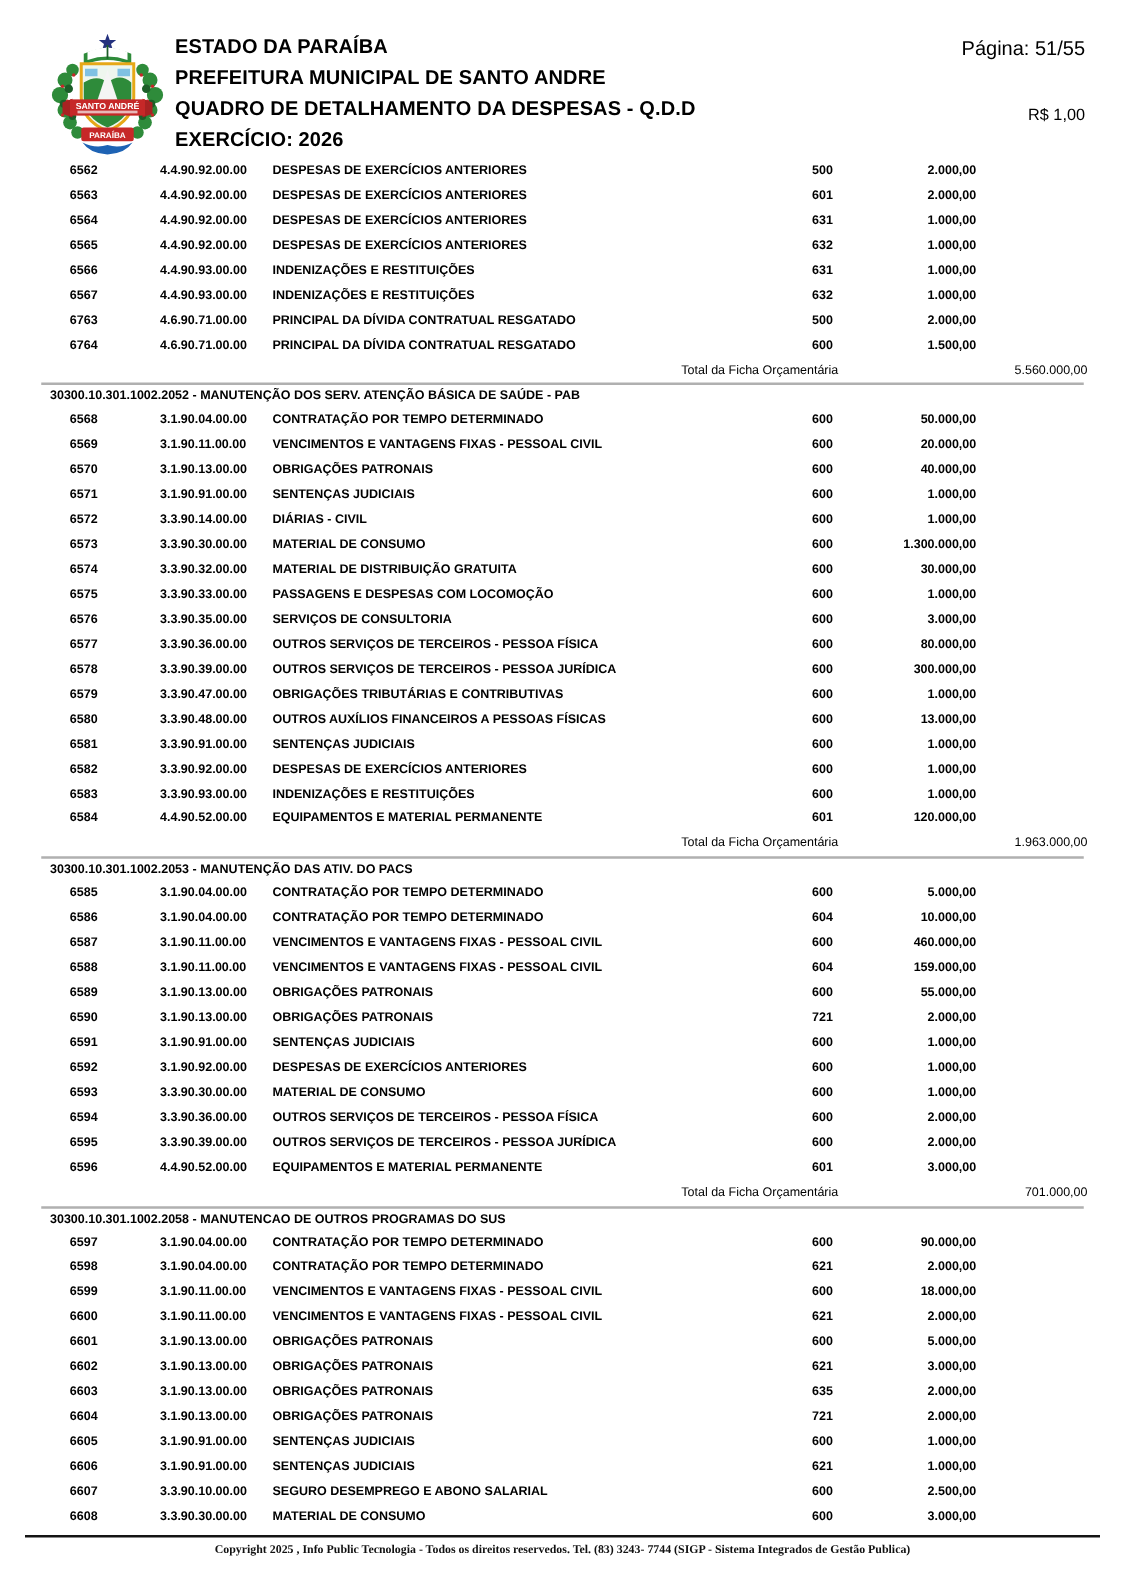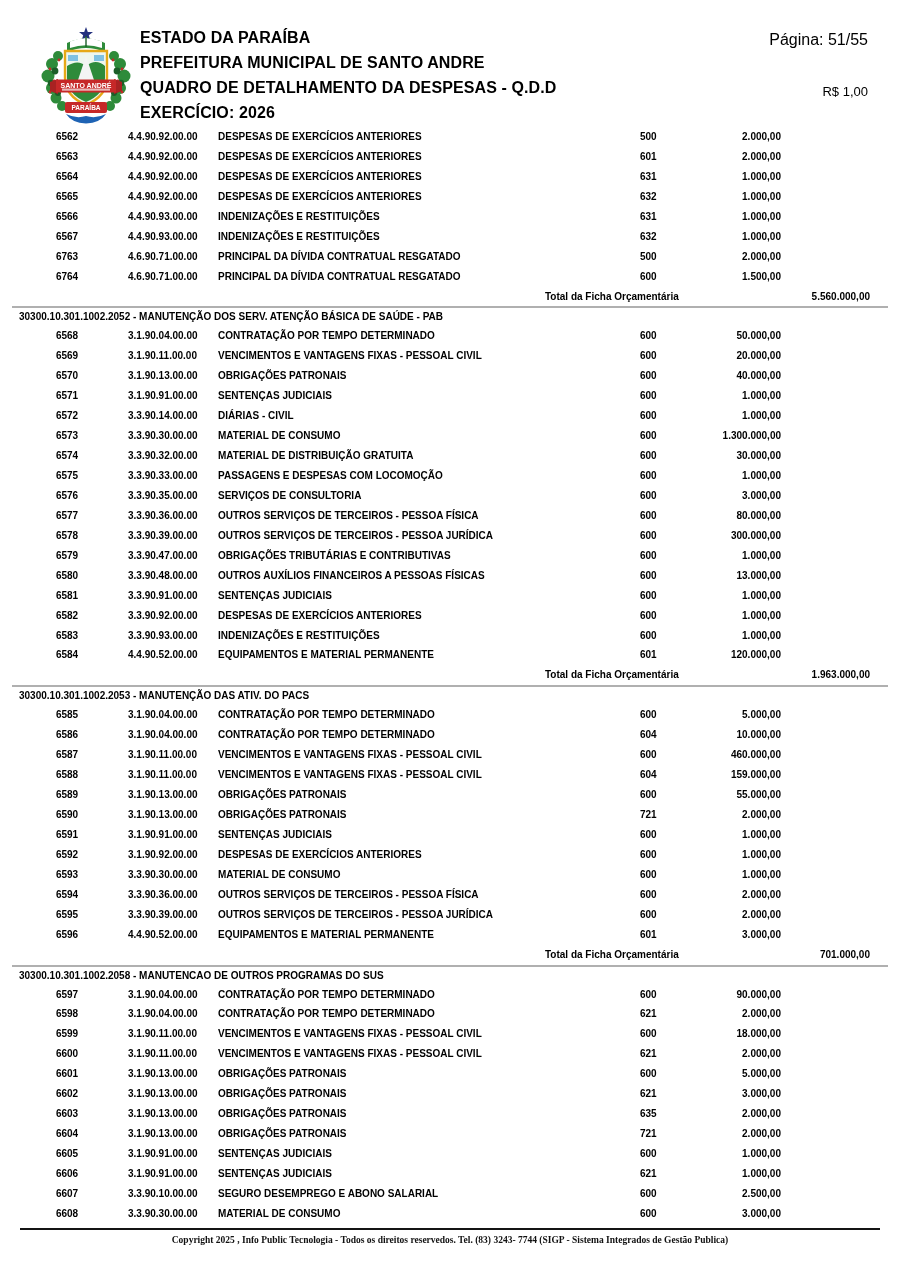--- a/index.html
+++ b/index.html
@@ -19,28 +19,28 @@
   .org-line.l2{top:79px;}
   .org-line.l3{top:104px;}
   .page-label{position:absolute;top:31px;right:32px;font-size:16px;}
   .currency-label{position:absolute;top:84px;right:32px;font-size:13px;}
   
   .table-body{position:absolute;top:127px;left:0;right:0;}
   .row{position:relative;height:19.95px;line-height:19.95px;font-size:10px;font-weight:bold;}
   .c-ficha{position:absolute;left:48px;width:38px;text-align:center;}
   .c-acct{position:absolute;left:128px;}
   .c-desc{position:absolute;left:218px;white-space:nowrap;}
-  .c-src{position:absolute;left:640px;width:36px;text-align:left;}
+  .c-src{position:absolute;left:640px;width:36px;text-align:center;}
   .c-val{position:absolute;right:119px;width:120px;text-align:right;}
   .section-header{
-    height:20px;line-height:18px;margin:0 12px;box-sizing:border-box;
+    height:20px;line-height:18px;margin:0 33px;box-sizing:border-box;
     border-top:2px solid #b0b0b0;
     font-weight:bold;font-size:10px;padding-left:7px;white-space:nowrap;
   }
-  .total-row{position:relative;height:19.95px;line-height:19.95px;font-size:10px;font-weight:bold;}
+  .total-row{position:relative;height:19.95px;line-height:19.95px;font-size:10px;font-weight:normal;}
   .total-label{position:absolute;left:545px;}
   .total-value{position:absolute;right:30px;width:160px;text-align:right;}
   
   .footer-line{position:absolute;left:20px;right:20px;top:1228px;height:2px;background:#141414;}
   .footer-text{
     position:absolute;top:1235px;left:0;width:100%;text-align:center;
     font-family:"Liberation Serif", serif;font-weight:bold;font-size:9.5px;color:#111;
   }
 </style>
 </head>

